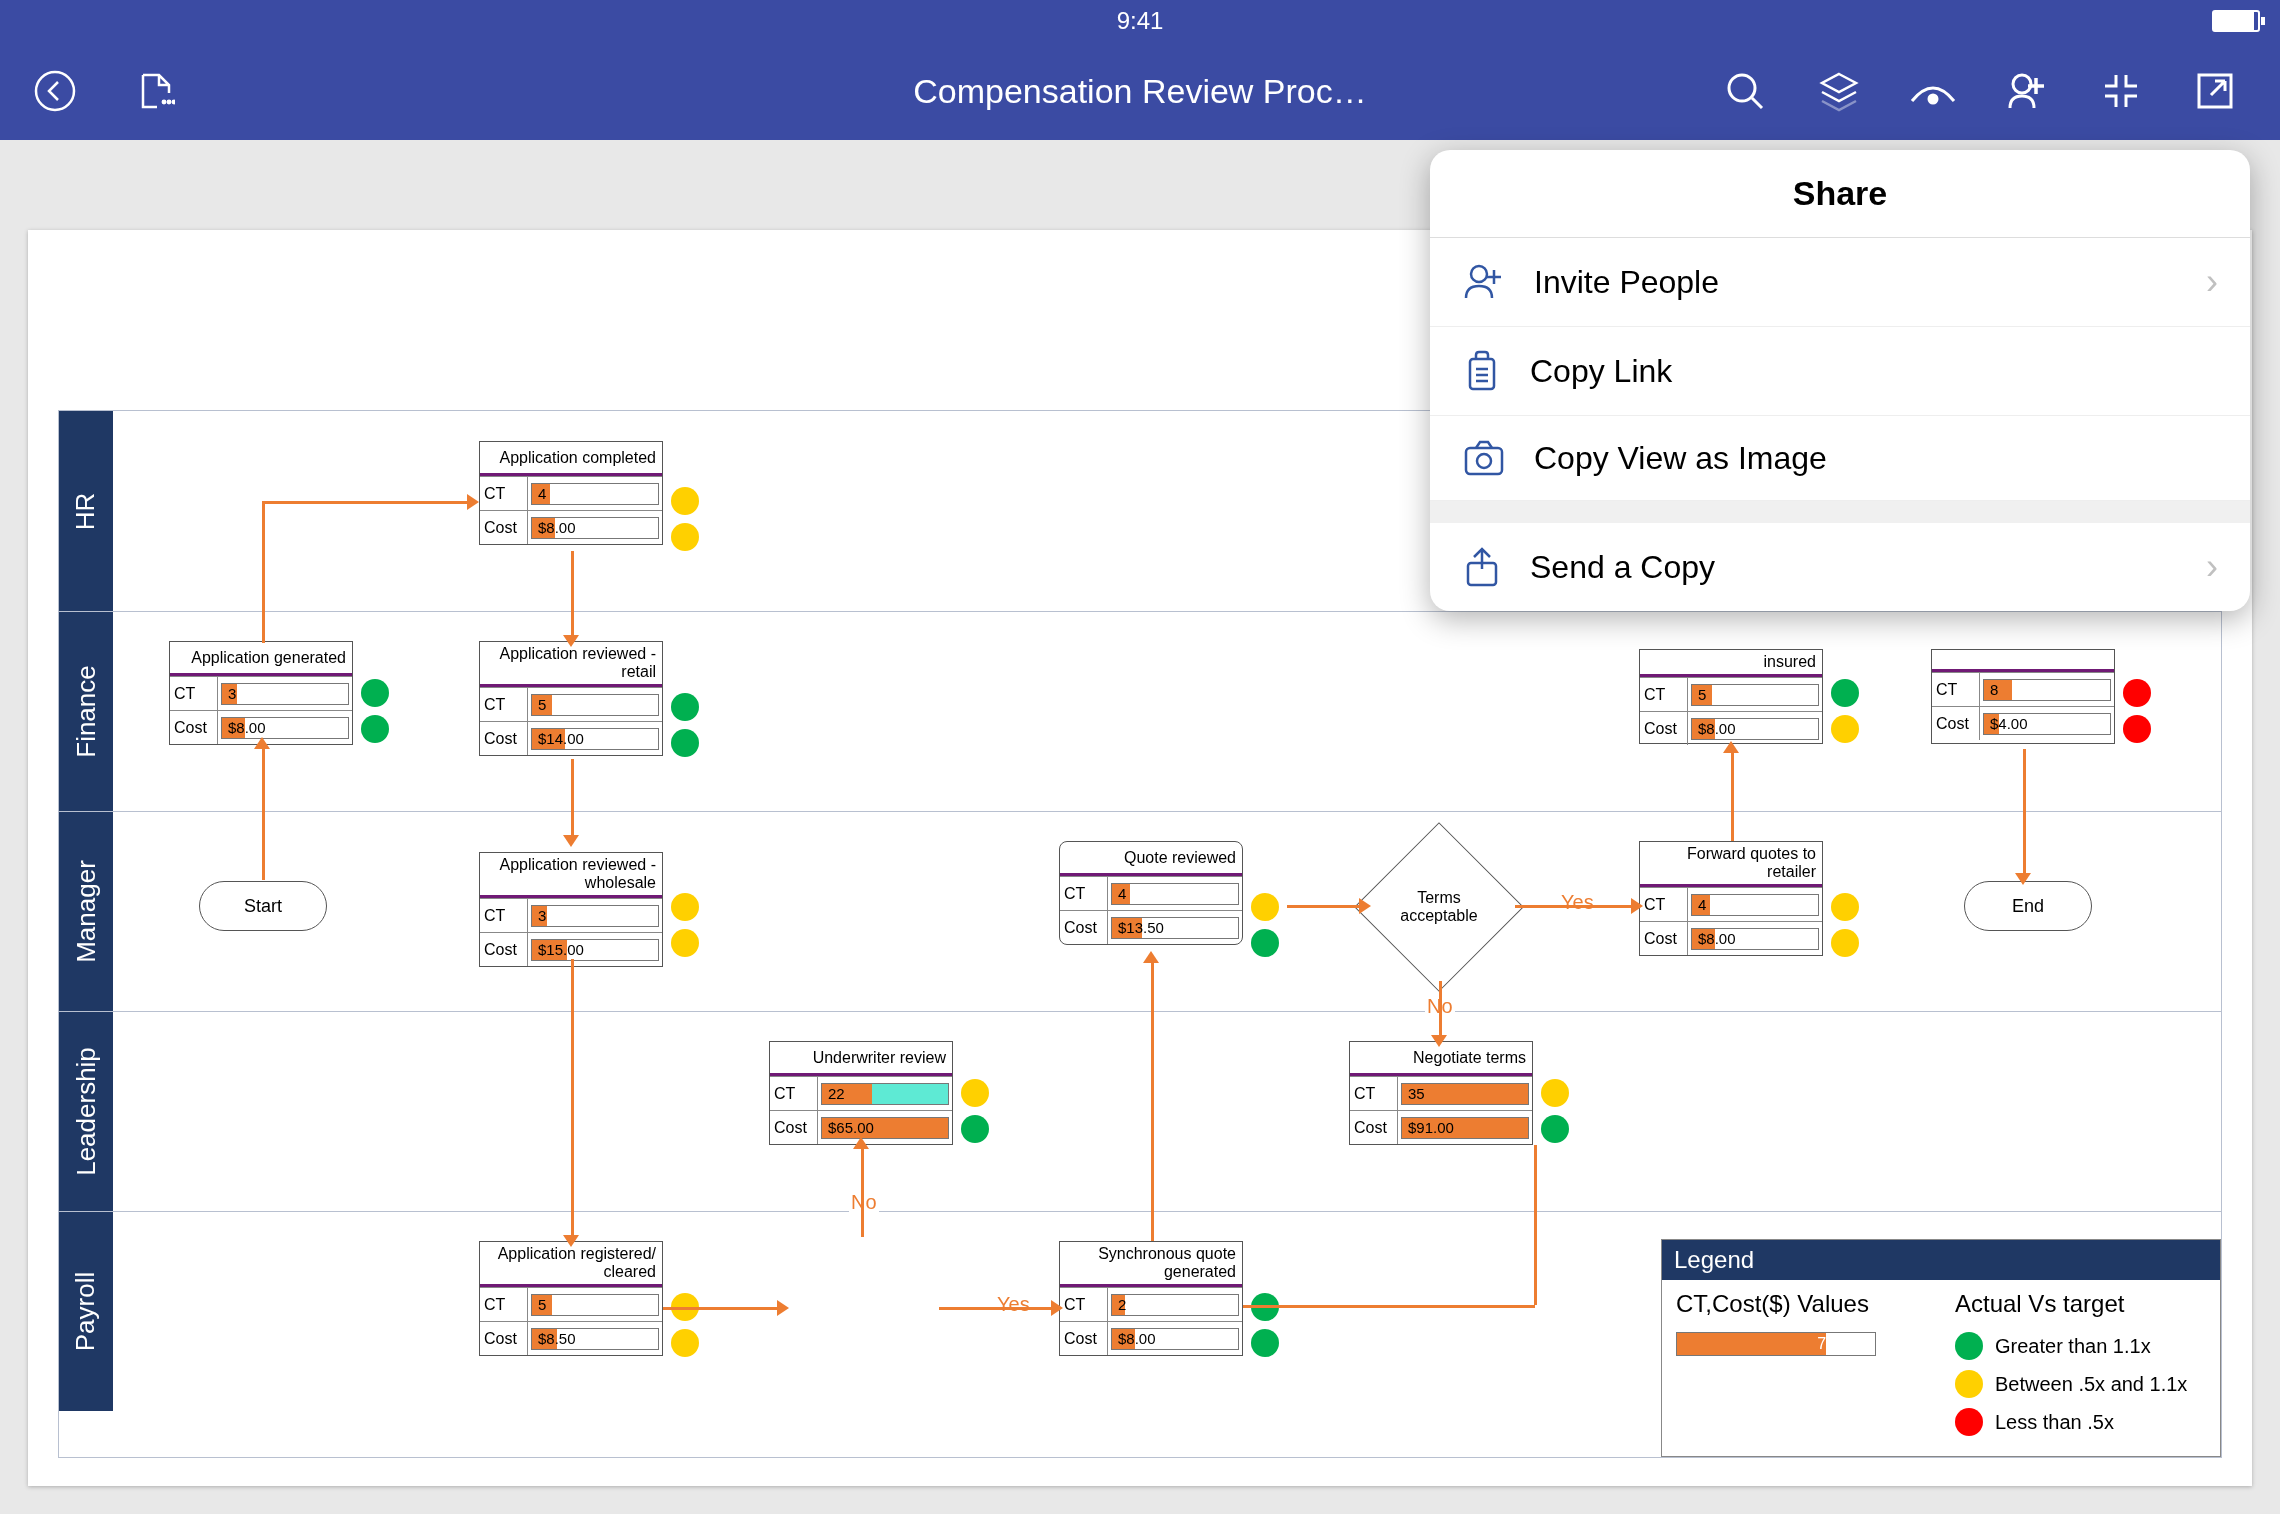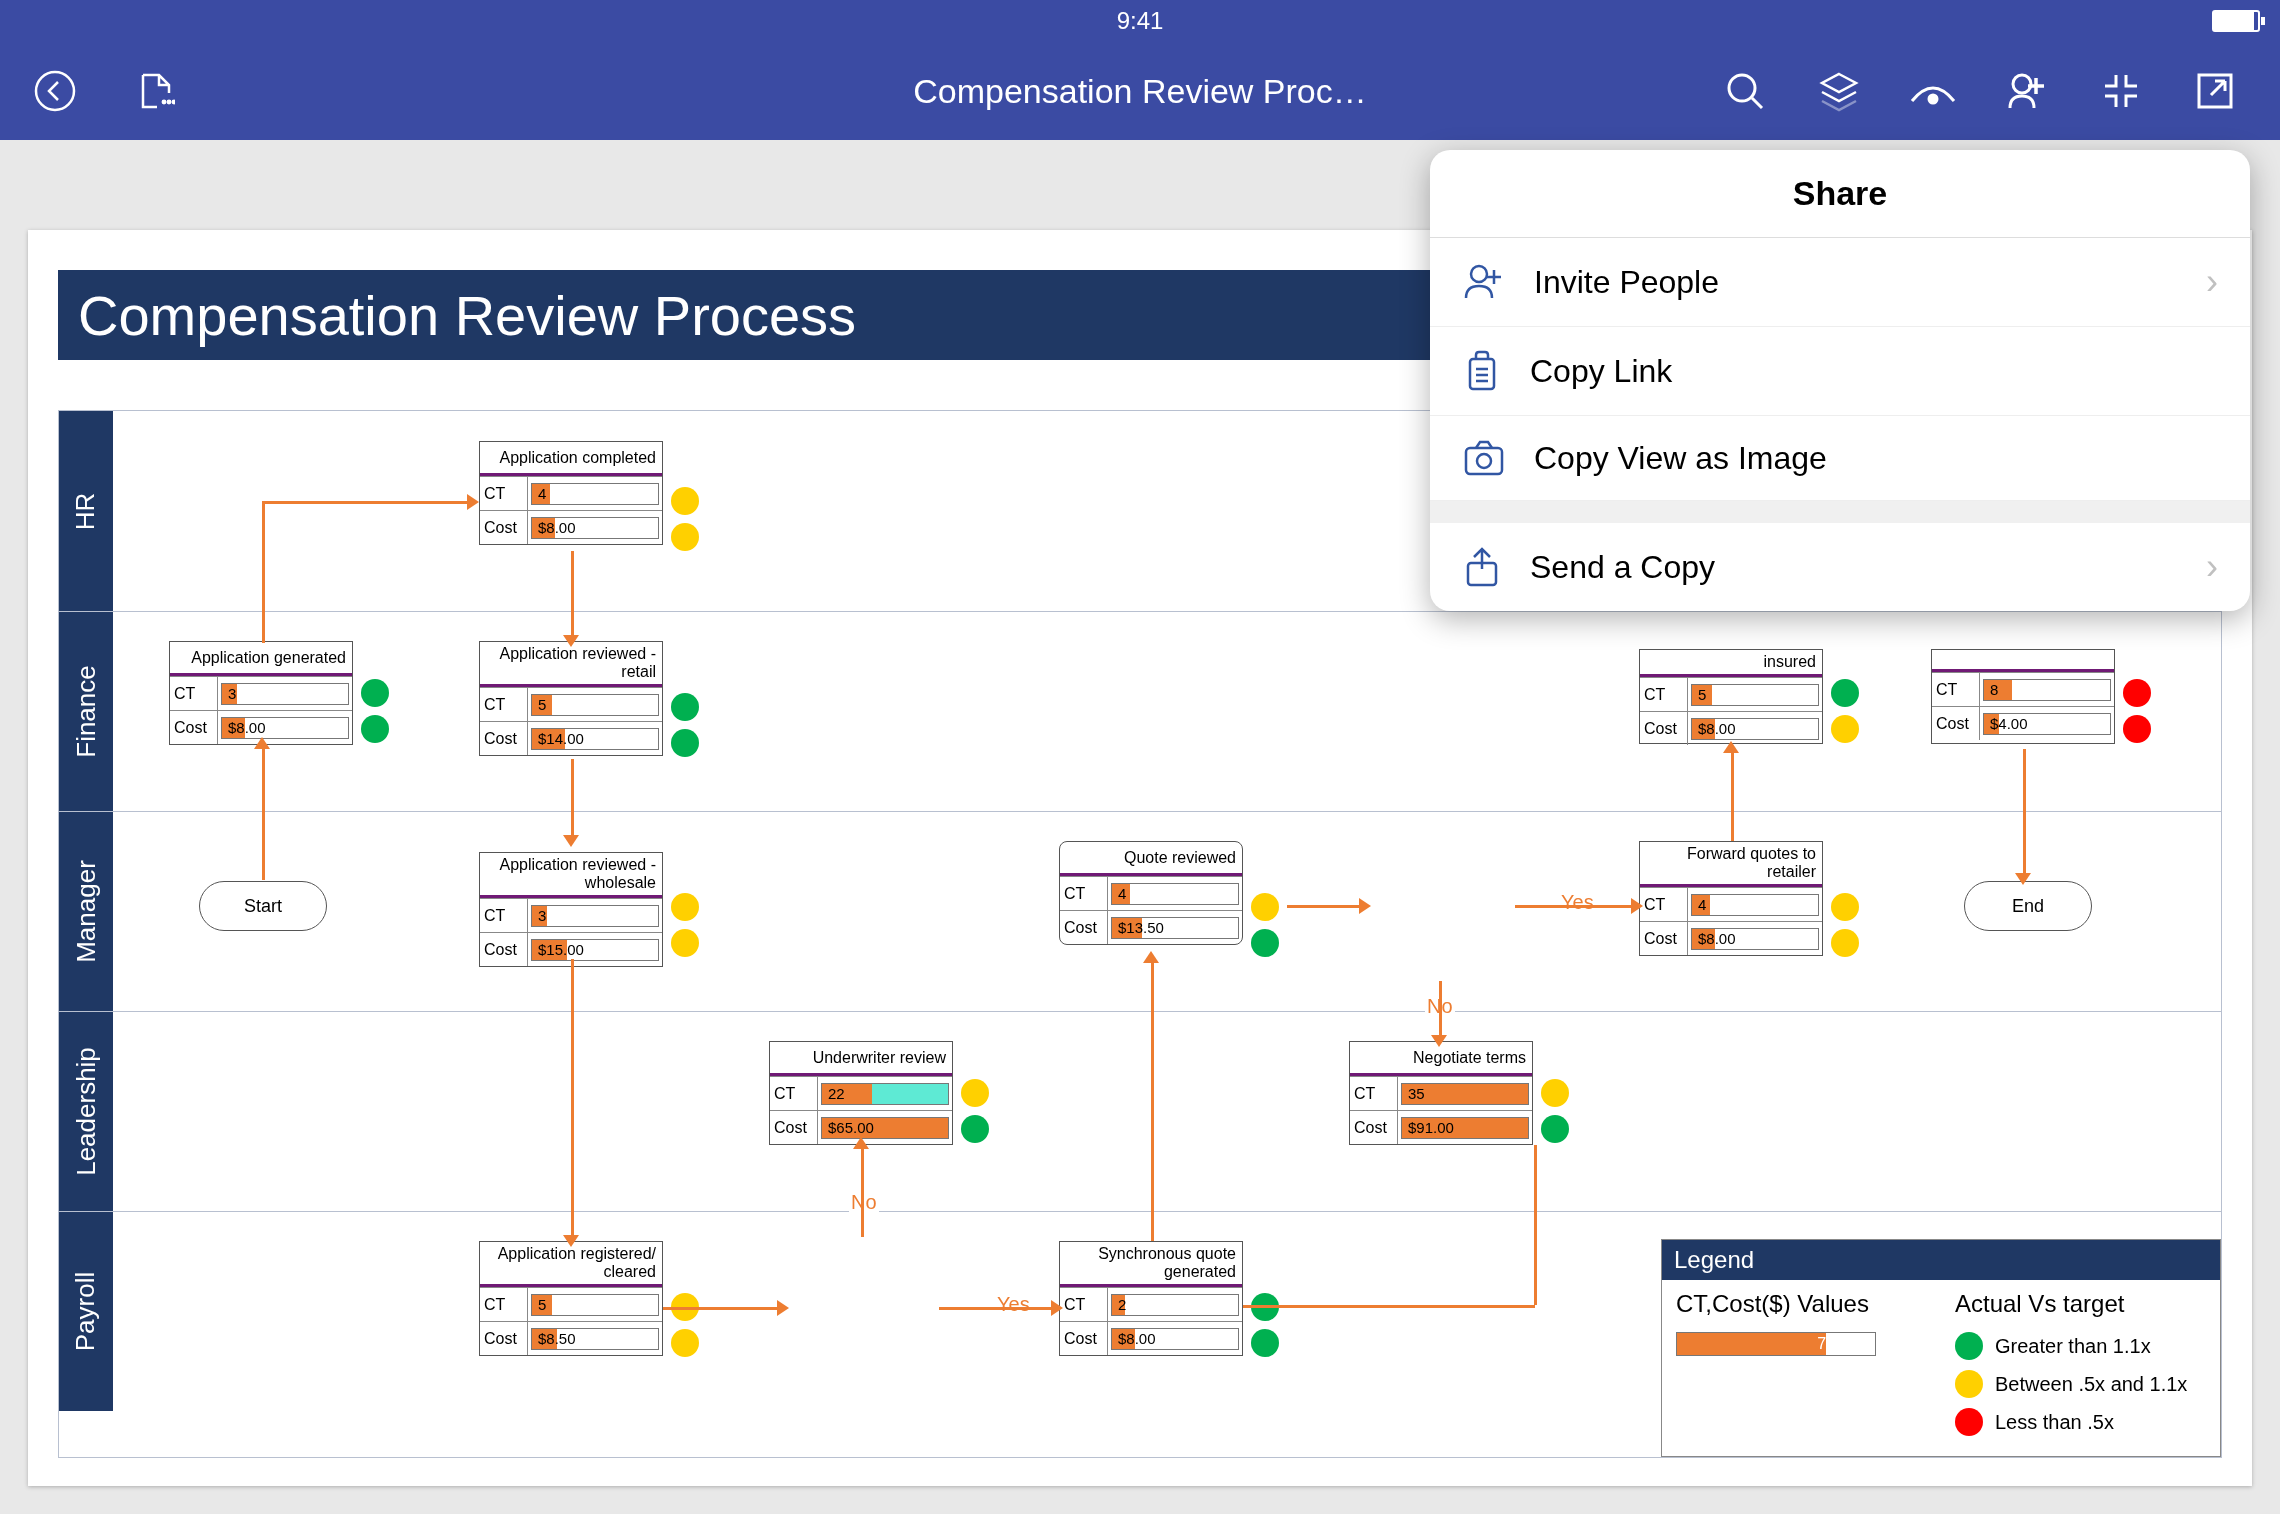--- a/index.html
+++ b/index.html
@@ -137,23 +137,20 @@
       <svg width="40" height="40" viewBox="0 0 40 40" fill="none" stroke-width="3">
           <rect x="4" y="4" width="32" height="32"></rect>
           <path d="M16 24 L30 10 M30 10 H20 M30 10 V20"></path>
         </svg>
     </div>
   </div>
 </div>
 
 <div class="canvas-wrap">
   <div class="page">
-    <div class="page-title-band">
-        <span>Compensation Review Process</span>
-      </div>
 
     <div class="lanes">
       <div class="lane" style="top:0;height:200px;">
           <div class="label">
             <span>HR</span>
           </div>
         </div>
       <div class="lane" style="top:200px;height:200px;">
           <div class="label">
             <span>Finance</span>
@@ -487,20 +484,24 @@
                 <div class="txt">$4.00</div>
               </div>
             </div>
           </div>
         </div>
       <div class="dots" style="left:2064px; top:268px;">
           <div class="dot r"></div>
           <div class="dot r"></div>
         </div>
 
+      <div class="diamond" style="left:1320px; top:436px;">
+        <div class="shape"></div>
+          <div class="txt">Terms acceptable</div>
+      </div>
 
       <div class="conn v" style="left:203px; top:336px; height:133px;"></div>
       <div class="arrowU" style="left:195px; top:326px;"></div>
       <div class="conn h" style="left:203px; top:90px; width:206px;"></div>
       <div class="conn v" style="left:203px; top:90px; height:142px;"></div>
       <div class="arrowR" style="left:408px; top:83px;"></div>
       <div class="conn v" style="left:512px; top:140px; height:90px;"></div>
         <div class="arrowD" style="left:504px; top:224px;"></div>
       <div class="conn v" style="left:512px; top:348px; height:82px;"></div>
         <div class="arrowD" style="left:504px; top:424px;"></div>

